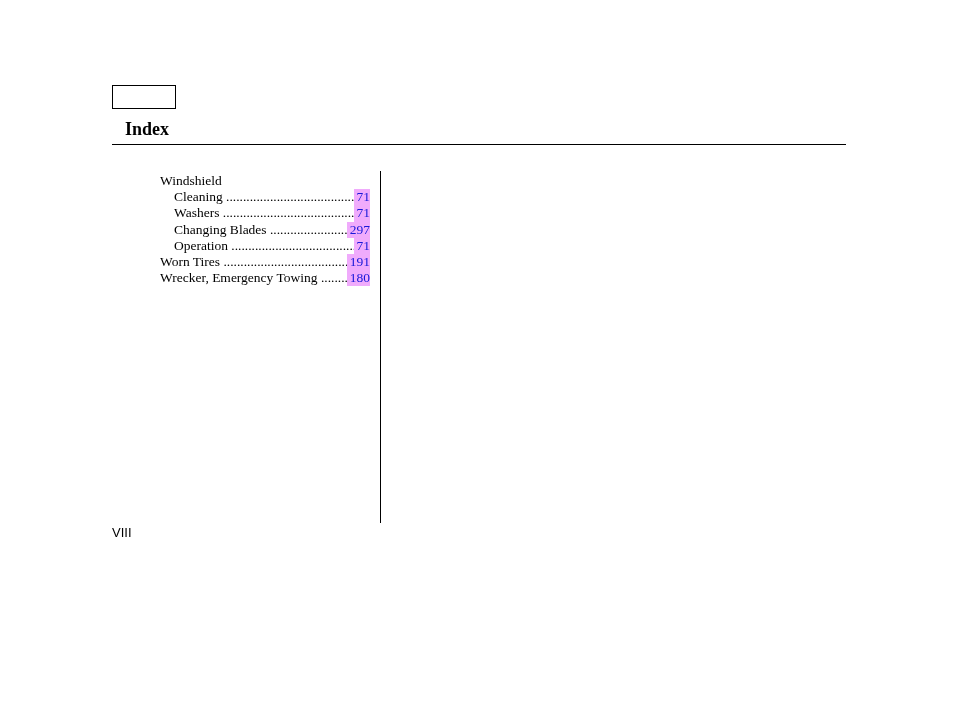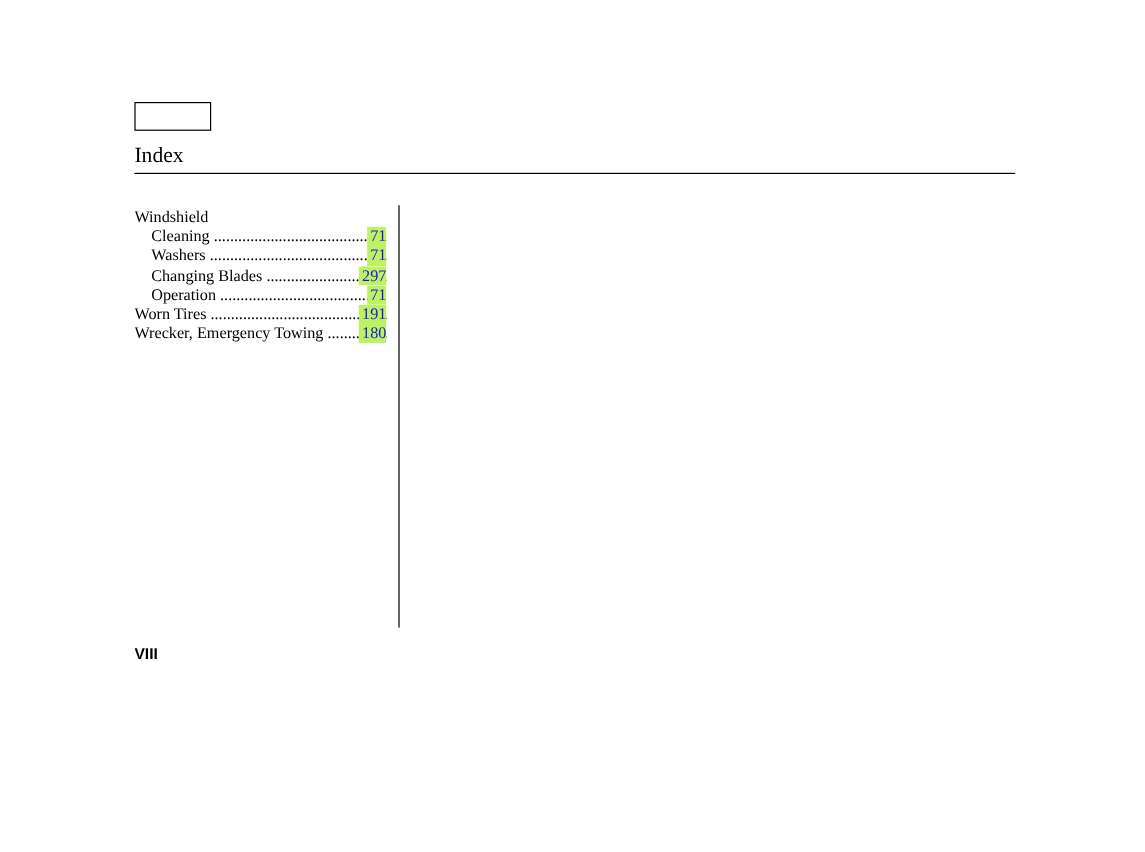--- a/index.html
+++ b/index.html
@@ -16,31 +16,32 @@
     box-sizing: border-box;
     padding: 85px 108px 0 112px;
   }
   .logo-box {
     width: 62px;
     height: 22px;
     border: 1px solid #000;
     margin-bottom: 10px;
   }
   .title {
-    font-weight: normal;
+    font-weight: bold;
     font-size: 18px;
-    margin: 0 0 4px 0;
+    margin: 0 0 4px 13px;
   }
   .rule {
     border: none;
     border-top: 1px solid #000;
     margin: 0 0 28px 0;
   }
   .columns {
     position: relative;
+    margin-left: 48px;
   }
   .col {
     width: 210px;
     font-size: 13.5px;
     line-height: 1.2;
   }
   .col-divider {
     position: absolute;
     left: 220px;
     top: -2px;
@@ -56,30 +57,30 @@
   .entry.sub {
     padding-left: 14px;
   }
   .label {
     display: inline;
   }
   .pnum {
     position: absolute;
     right: 0;
     top: 0;
-    background: #bef264;
+    background: #f0abfc;
     padding-left: 3px;
     color: #1818d9;
   }
   .pagenum {
     position: absolute;
     left: 112px;
-    bottom: 158px;
+    bottom: 170px;
     font-family: Arial, Helvetica, sans-serif;
-    font-weight: bold;
+    font-weight: normal;
     font-size: 13px;
   }
 </style>
 </head>
 <body>
 
 <div class="page">
   <div class="logo-box"></div>
   <h1 class="title">Index</h1>
   <hr class="rule">

